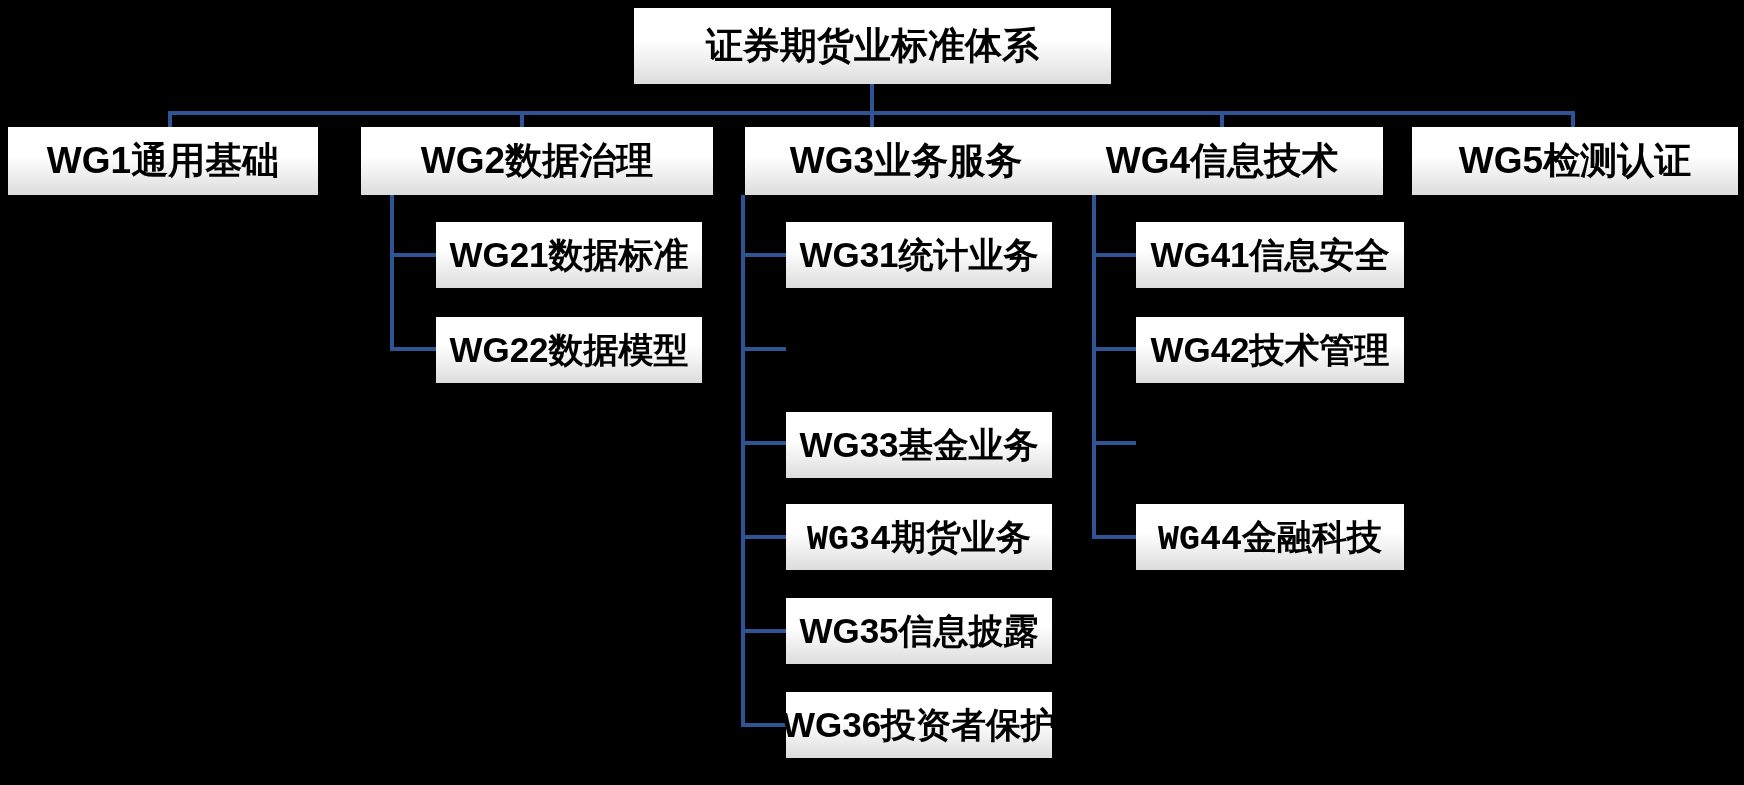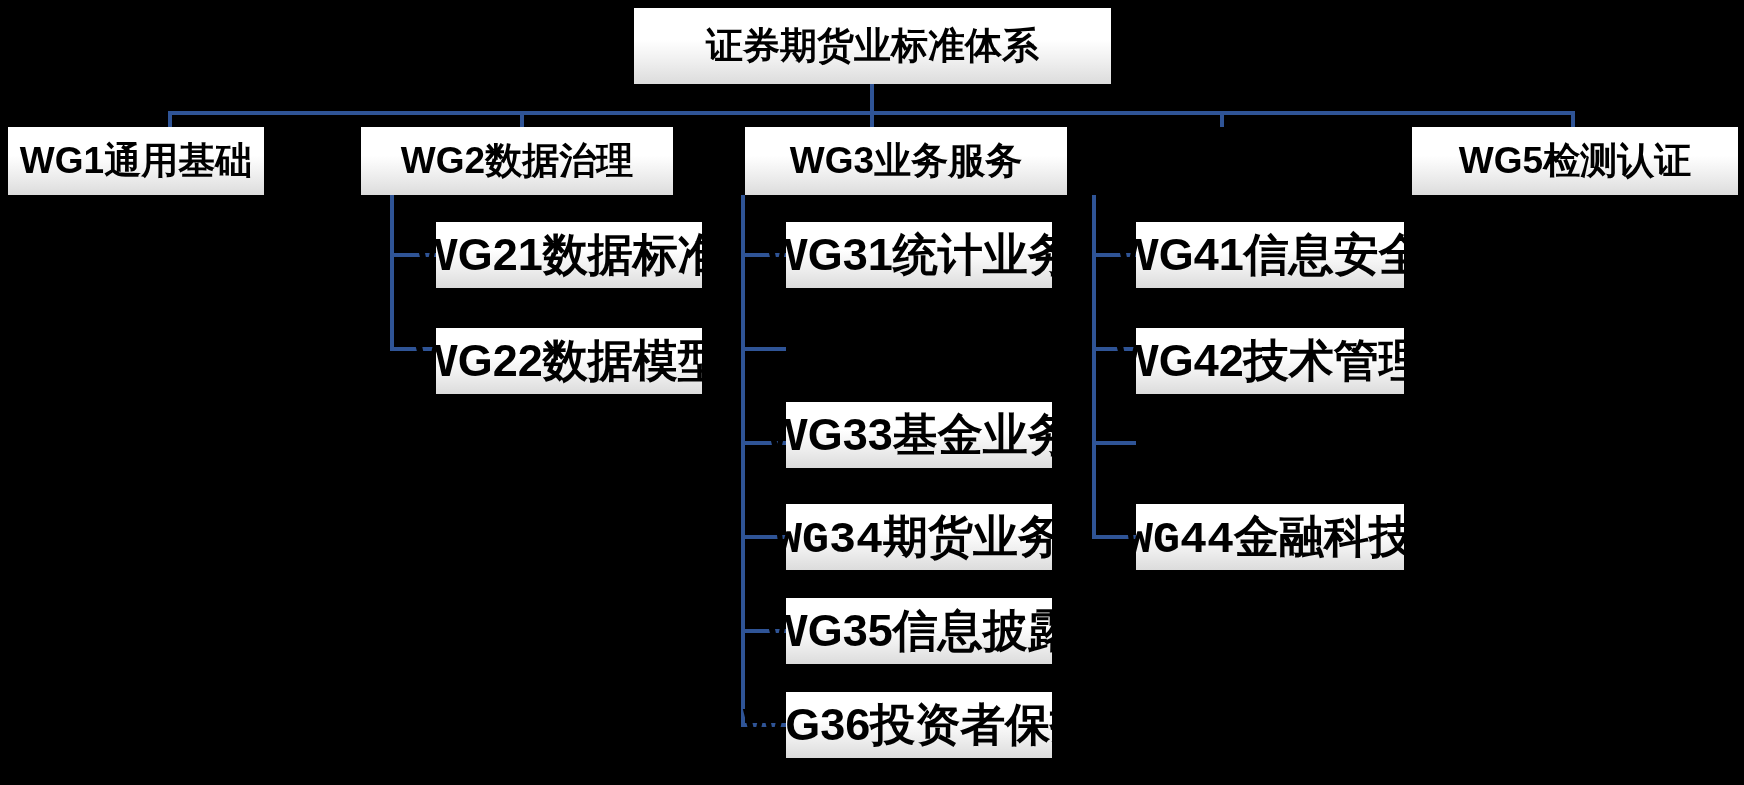--- a/index.html
+++ b/index.html
@@ -22,35 +22,35 @@
     font-weight: bold;
     text-align: center;
     display: flex;
     align-items: center;
     justify-content: center;
     white-space: nowrap;
     box-sizing: border-box;
   }
   .node.root   { left: 634px;  top: 8px;   width: 477px; height: 76px; font-size: 37px; }
   .node.lvl1   { top: 127px; height: 68px; font-size: 37px; }
-  .node.lvl2   { height: 66px; font-size: 45px; }
+  .node.lvl2   { height: 66px; font-size: 35px; }
 
-  #box-wg1 { left: 8px;    width: 256px; }
-  #box-wg2 { left: 361px;  width: 312px; }
+  #box-wg1 { left: 8px;    width: 310px; }
+  #box-wg2 { left: 361px;  width: 352px; }
   #box-wg3 { left: 713px;  width: 322px; margin-left: 32px; }
   #box-wg4 { left: 1061px; width: 322px; }
   #box-wg5 { left: 1412px; width: 326px; }
 
   .col-wg2 { left: 436px;  width: 266px; }
   .col-wg3 { left: 786px;  width: 266px; }
   .col-wg4 { left: 1136px; width: 268px; }
 
   .row-1 { top: 222px; }
-  .row-2 { top: 328px; }
-  .row-3 { top: 402px; }
+  .row-2 { top: 317px; }
+  .row-3 { top: 412px; }
   .row-4 { top: 504px; font-family: Liberation Mono, monospace; }
   .row-5 { top: 598px; }
   .row-6 { top: 692px; }
 
   .conn {
     position: absolute;
     background: #2F5496;
   }
   
   .c-root-trunk { left: 870px; top: 76px;  width: 4px;  height: 51px; }
@@ -104,20 +104,21 @@
   <div class="conn c-el-wg4 el-r1"></div>
   <div class="conn c-el-wg4 el-r2"></div>
   <div class="conn c-el-wg4 el-r3"></div>
   <div class="conn c-el-wg4 el-r4"></div>
 
   <div class="node root">证券期货业标准体系</div>
 
   <div class="node lvl1" id="box-wg1">WG1通用基础</div>
   <div class="node lvl1" id="box-wg2">WG2数据治理</div>
   <div class="node lvl1" id="box-wg3">WG3业务服务</div>
+  <div class="node lvl1" id="box-wg4">WG4信息技术</div>
   <div class="node lvl1" id="box-wg5">WG5检测认证</div>
 
   <div class="node lvl2 col-wg2 row-1">WG21数据标准</div>
   <div class="node lvl2 col-wg2 row-2">WG22数据模型</div>
 
   <div class="node lvl2 col-wg3 row-1">WG31统计业务</div>
   <div class="node lvl2 col-wg3 row-3">WG33基金业务</div>
   <div class="node lvl2 col-wg3 row-4">WG34期货业务</div>
   <div class="node lvl2 col-wg3 row-5">WG35信息披露</div>
   <div class="node lvl2 col-wg3 row-6">WG36投资者保护</div>

